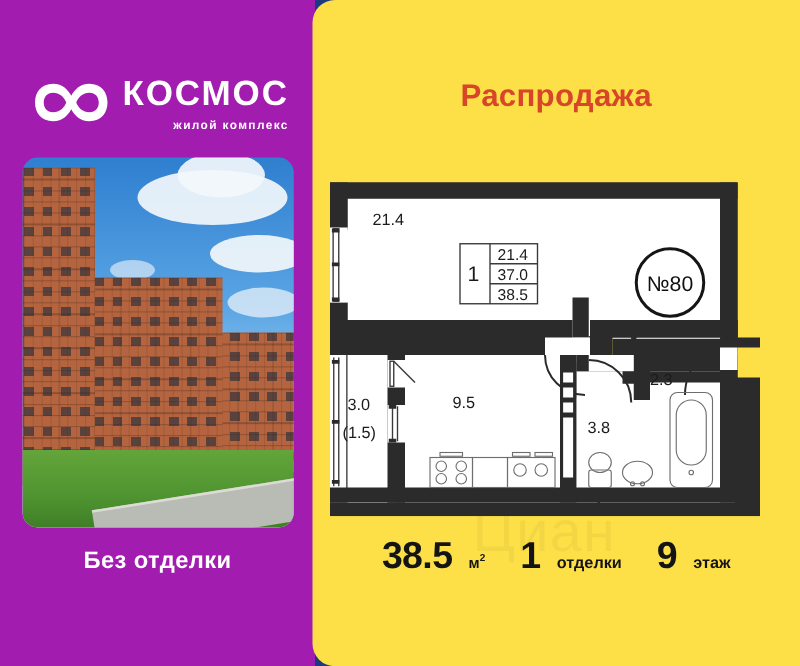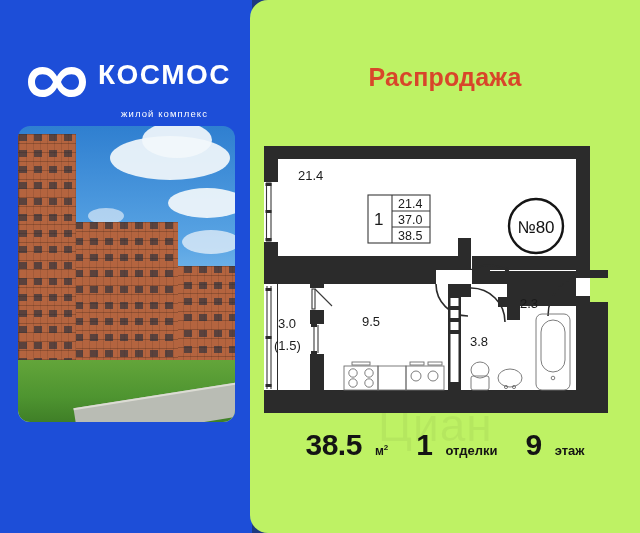--- a/index.html
+++ b/index.html
@@ -7,35 +7,35 @@
     width: 640px; height: 533px;
     font-family: "Liberation Sans", sans-serif;
     background: #ffffff;
     overflow: hidden;
   }
   #root { position: relative; width: 640px; height: 533px; background: #1d3a80; }
 
   
   .left-panel {
     position: absolute; left: 0; top: 0; width: 252px; height: 533px;
-    background: #1d4ed8;
+    background: #a21caf;
   }
   .logo-wrap {
     position: absolute; left: 26px; top: 60px;
     display: flex; align-items: flex-start; gap: 10px;
   }
   .logo-mark { width: 62px; height: 40px; flex: none; margin-top: 2px; }
   .logo-text-block { display: flex; flex-direction: column; }
   .logo-word {
     color: #ffffff; font-size: 28px; font-weight: bold; letter-spacing: 1.5px;
     line-height: 30px;
   }
   .logo-sub {
-    color: #ffffff; font-size: 9.5px; font-weight: normal; letter-spacing: 1.1px;
-    margin-top: 18px; text-align: center;
+    color: #ffffff; font-size: 9.5px; font-weight: bold; letter-spacing: 1.1px;
+    margin-top: 5px; text-align: right;
   }
 
   
   .photo {
     position: absolute; left: 18px; top: 126px; width: 217px; height: 296px;
     border-radius: 12px; overflow: hidden;
     background: linear-gradient(#2f7fd0 0%, #5aa5e4 40%, #9ccdf0 70%, #cfe6f7 100%);
   }
   .sky-cloud { position: absolute; background: #f2f7fb; border-radius: 50%; opacity: .92; }
   .grass {
@@ -63,21 +63,21 @@
     opacity: .85;
   }
   .panel-caption {
     position: absolute; left: 0; top: 438px; width: 252px; text-align: center;
     color: #ffffff; font-size: 19px; font-weight: bold; letter-spacing: .3px;
   }
 
   
   .card {
     position: absolute; left: 250px; top: 0; width: 390px; height: 533px;
-    background: #bef264; border-radius: 18px 0 0 18px;
+    background: #fde047; border-radius: 18px 0 0 18px;
   }
   .headline {
     position: absolute; left: 0; top: 62px; width: 390px; text-align: center;
     color: #d8462a; font-size: 25px; font-weight: bold; line-height: 30px;
     letter-spacing: .2px;
   }
 
   
   .watermark {
     position: absolute; left: 128px; top: 398px; width: 250px; height: 80px;
@@ -140,20 +140,21 @@
       </div>
 
       <div class="bld" style="left:0px; top:8px; width:58px; height:254px;">
         <div class="win-grid"></div>
       </div>
 
       <div class="grass"></div>
       <div class="road"></div>
     </div>
 
+    <div class="panel-caption">Без отделки</div>
   </div>
 
   <div class="card">
 
     <div class="headline">
       <div>Распродажа</div>
     </div>
 
     <div class="watermark">Циан</div>
 

